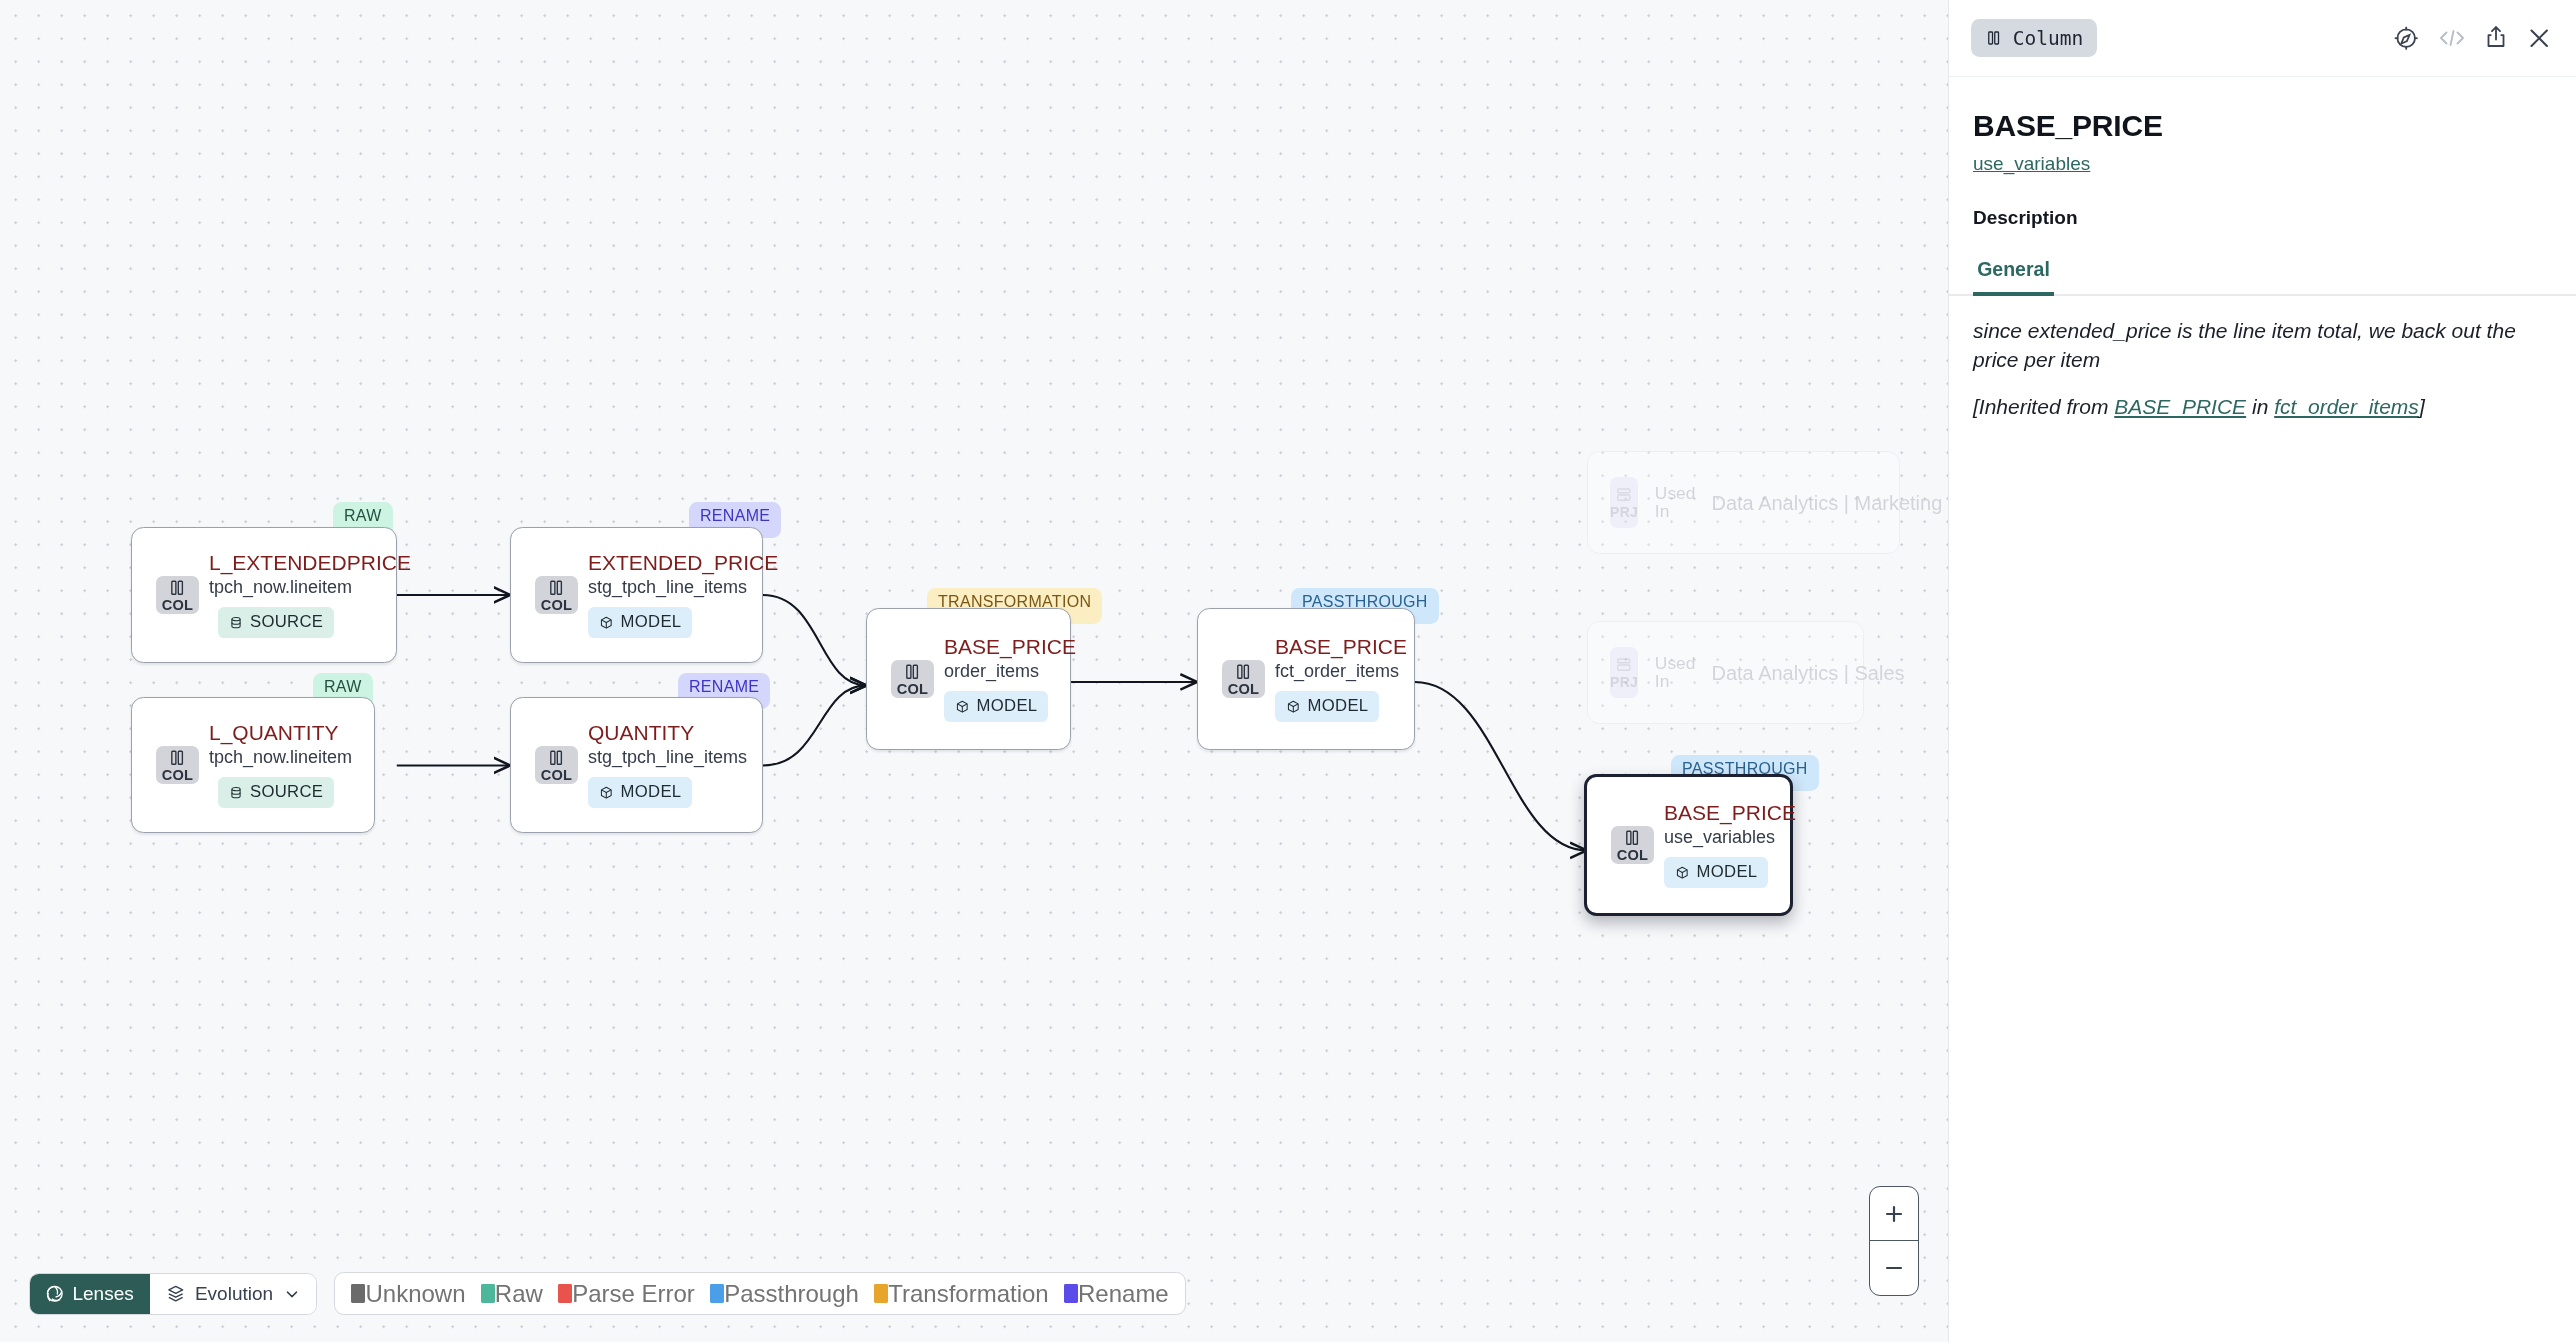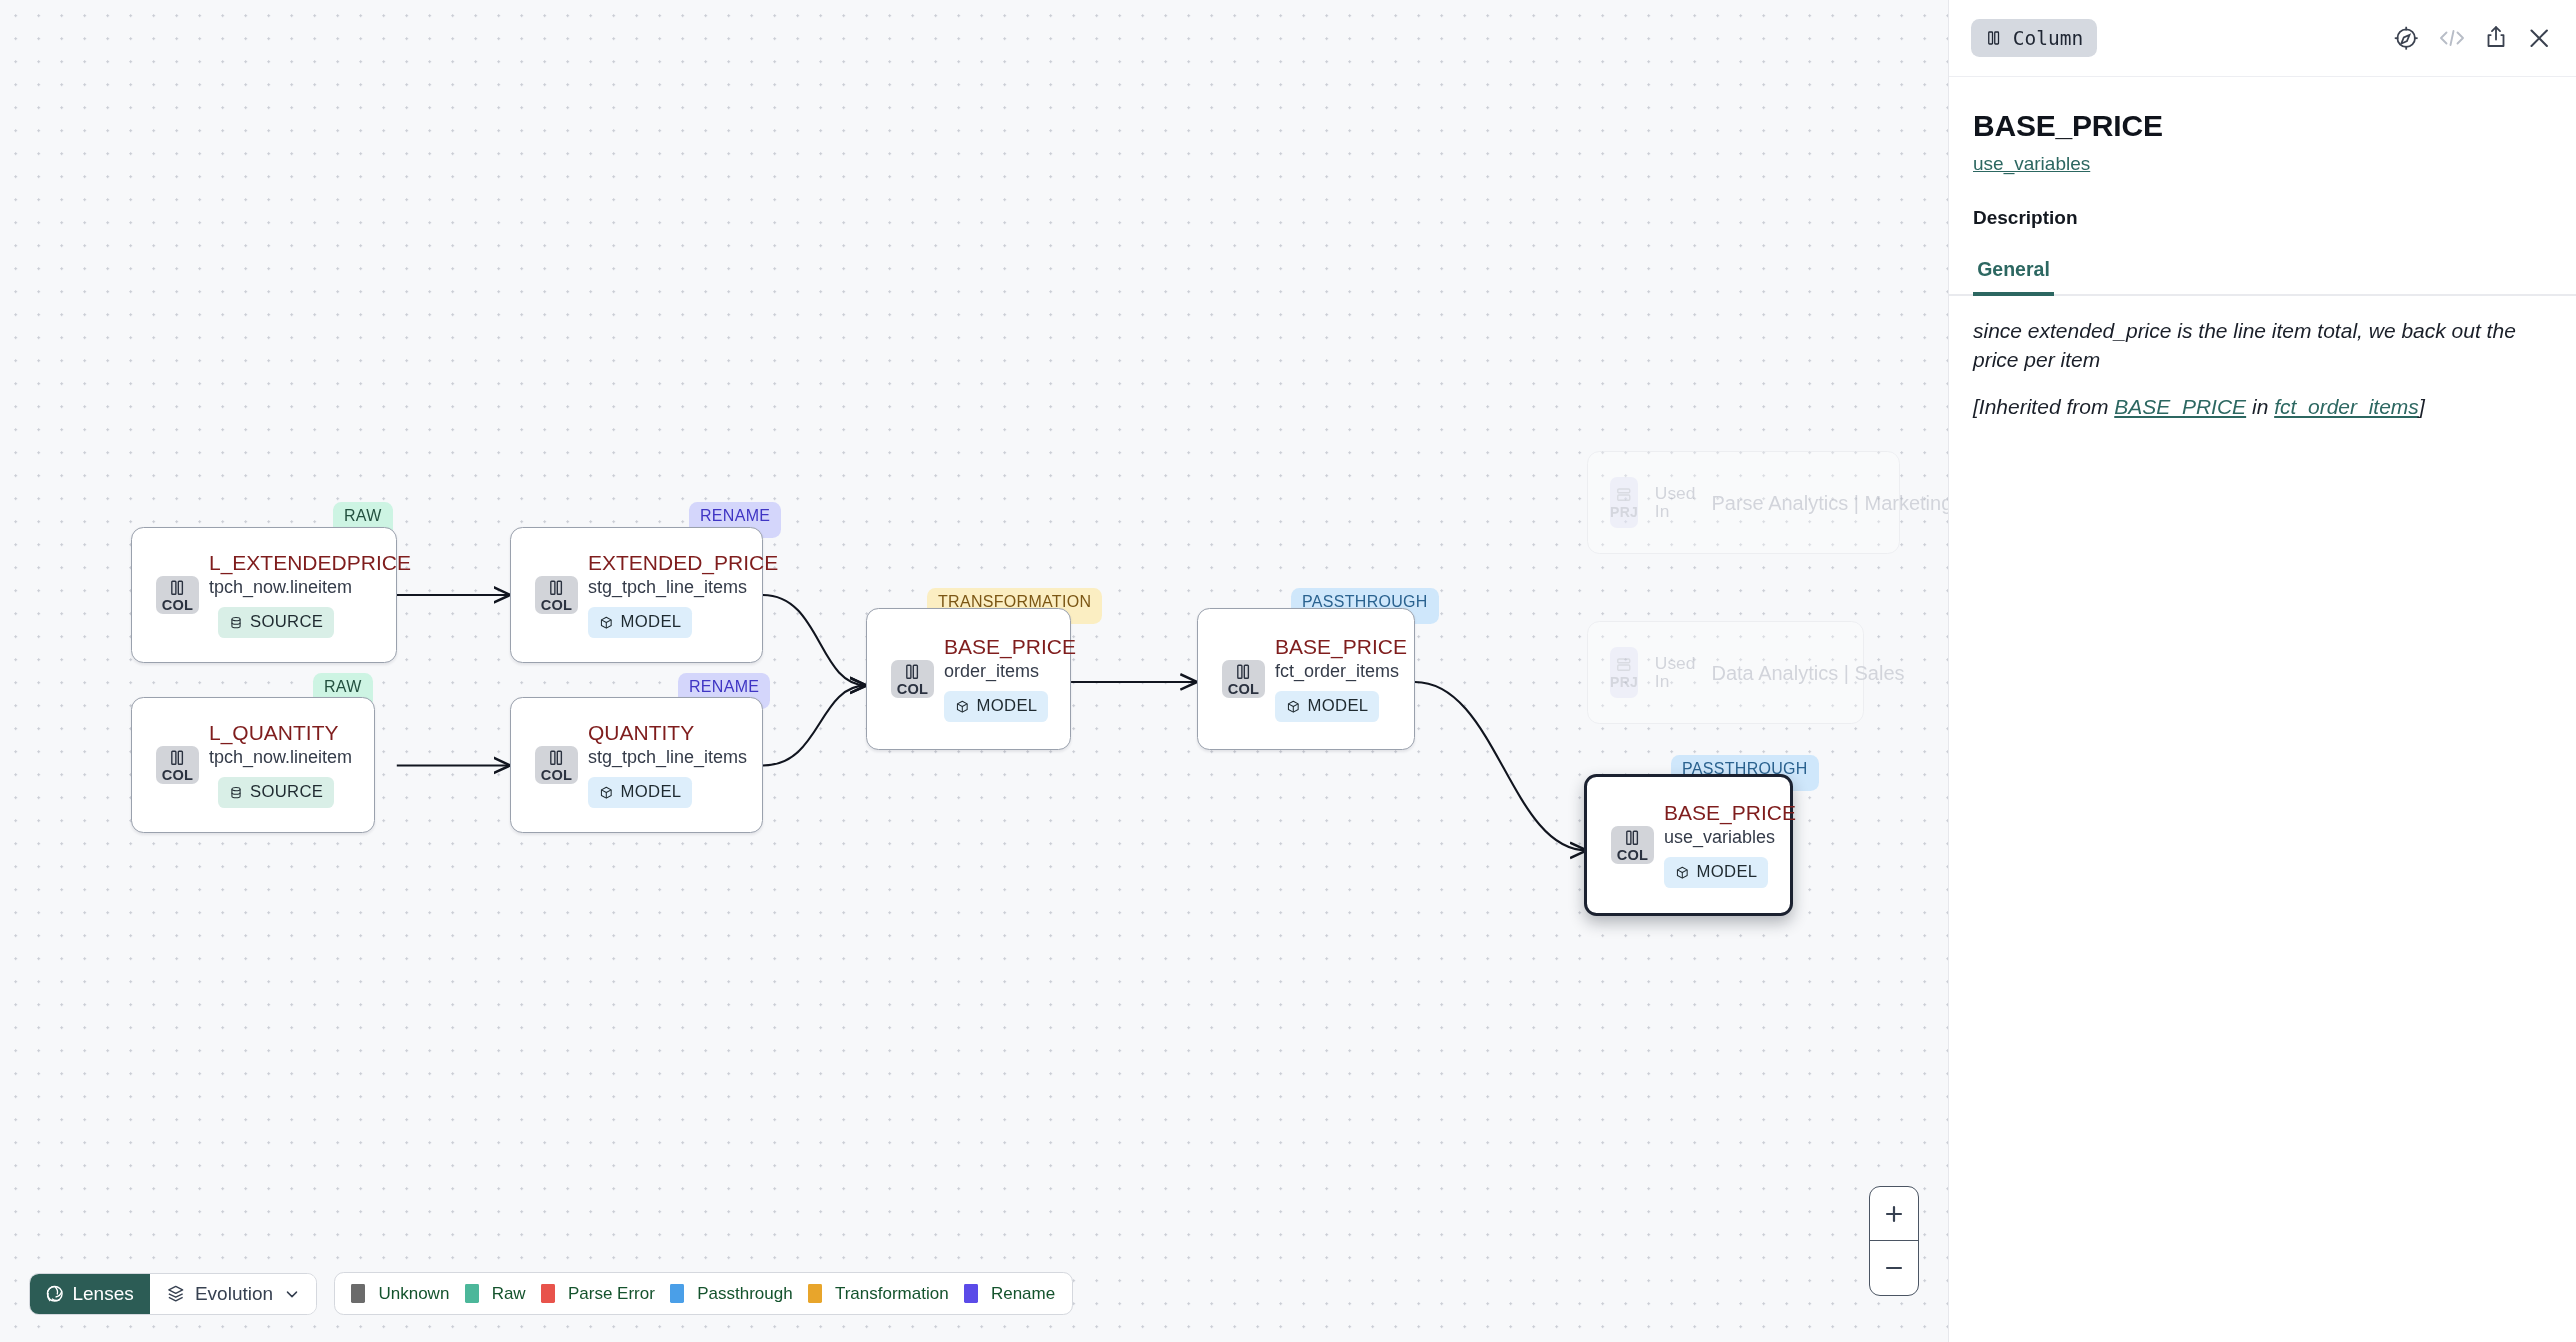--- a/index.html
+++ b/index.html
@@ -66,21 +66,21 @@
   #evolution-btn {
     background: #fff; color: #374151;
     display: flex; align-items: center; gap: 9.7px;
     padding: 0 15.3px; font-size: 19px; cursor: pointer;
   }
   #legend {
     display: flex; align-items: center; gap: 15.3px;
     border: 1.4px solid #d5d8de; border-radius: 9.7px;
     background: #fff; height: 43px; padding: 0 16.7px;
   }
-  .legend-item { display: flex; align-items: center; gap: 13px; font-size: 17px; color: #14532d; white-space: nowrap; }
+  .legend-item { display: flex; align-items: center; gap: 0; font-size: 24px; color: #737373; white-space: nowrap; }
   .legend-sw { width: 14px; height: 19px; border-radius: 1.4px; display:block; }
 
   
   .node {
     position: absolute;
     background: #ffffff;
     border: 1.4px solid #9aa1ad;
     border-radius: 12.5px;
     display: flex; align-items: center;
     box-shadow: 0 1.4px 2.8px rgba(20,25,40,.09);
@@ -220,21 +220,21 @@
     <div class="node-faded" style="left:1587px; top:451px; width:313px; height:103px;">
       <div class="prj-icon">
         <svg width="19.5" height="18" viewBox="0 0 24 24" fill="none" stroke="#c2c5d0" stroke-width="1.8">
             <rect x="4" y="4" width="16" height="5" rx="1.5"></rect>
             <rect x="4" y="12" width="16" height="7" rx="1.5"></rect>
           </svg>
         <span>PRJ</span>
       </div>
       <div class="faded-body">
         <div class="faded-l1">Used In</div>
-        <div class="faded-l2">Parse Analytics | Marketing</div>
+        <div class="faded-l2">Data Analytics | Marketing</div>
       </div>
     </div>
 
     <div class="node-faded" style="left:1587px; top:621px; width:277px; height:103px;">
       <div class="prj-icon">
         <svg width="19.5" height="18" viewBox="0 0 24 24" fill="none" stroke="#c2c5d0" stroke-width="1.8">
             <rect x="4" y="4" width="16" height="5" rx="1.5"></rect>
             <rect x="4" y="12" width="16" height="7" rx="1.5"></rect>
           </svg>
         <span>PRJ</span>

